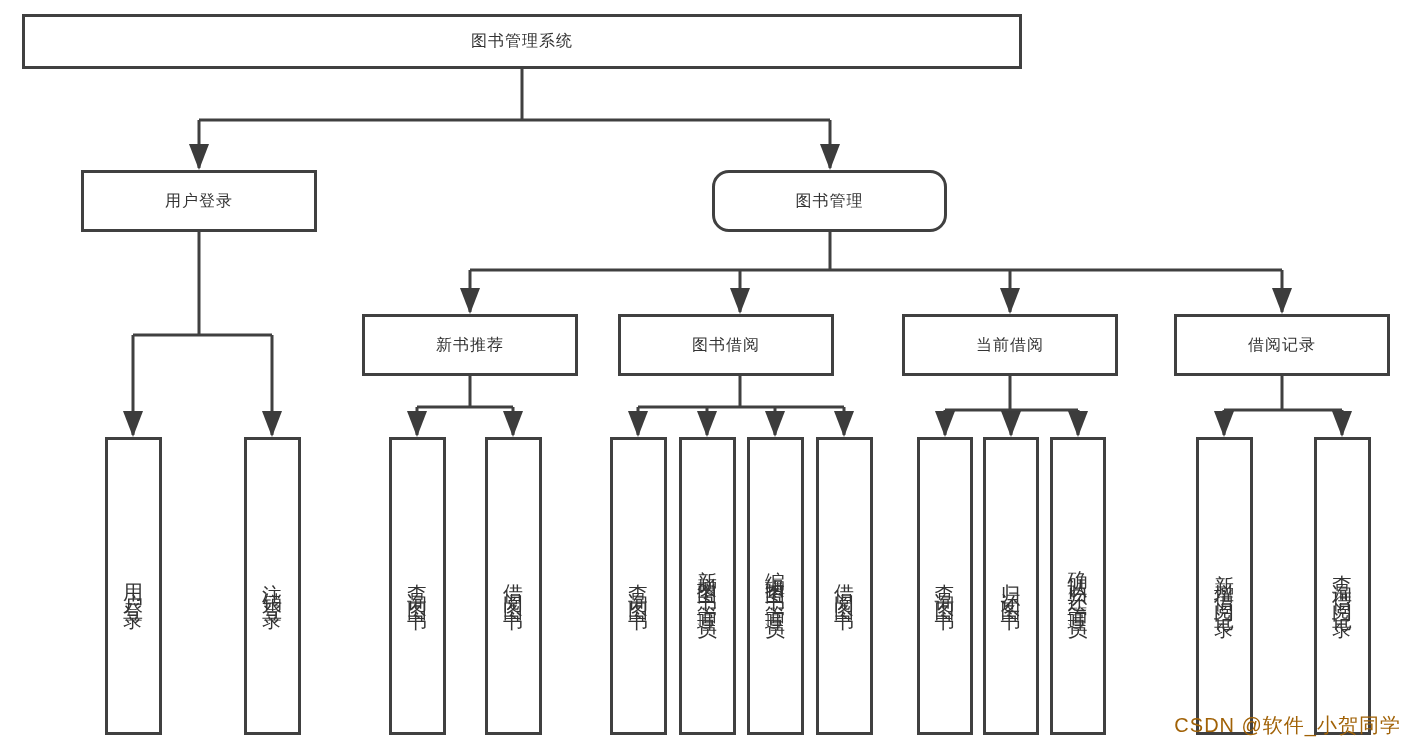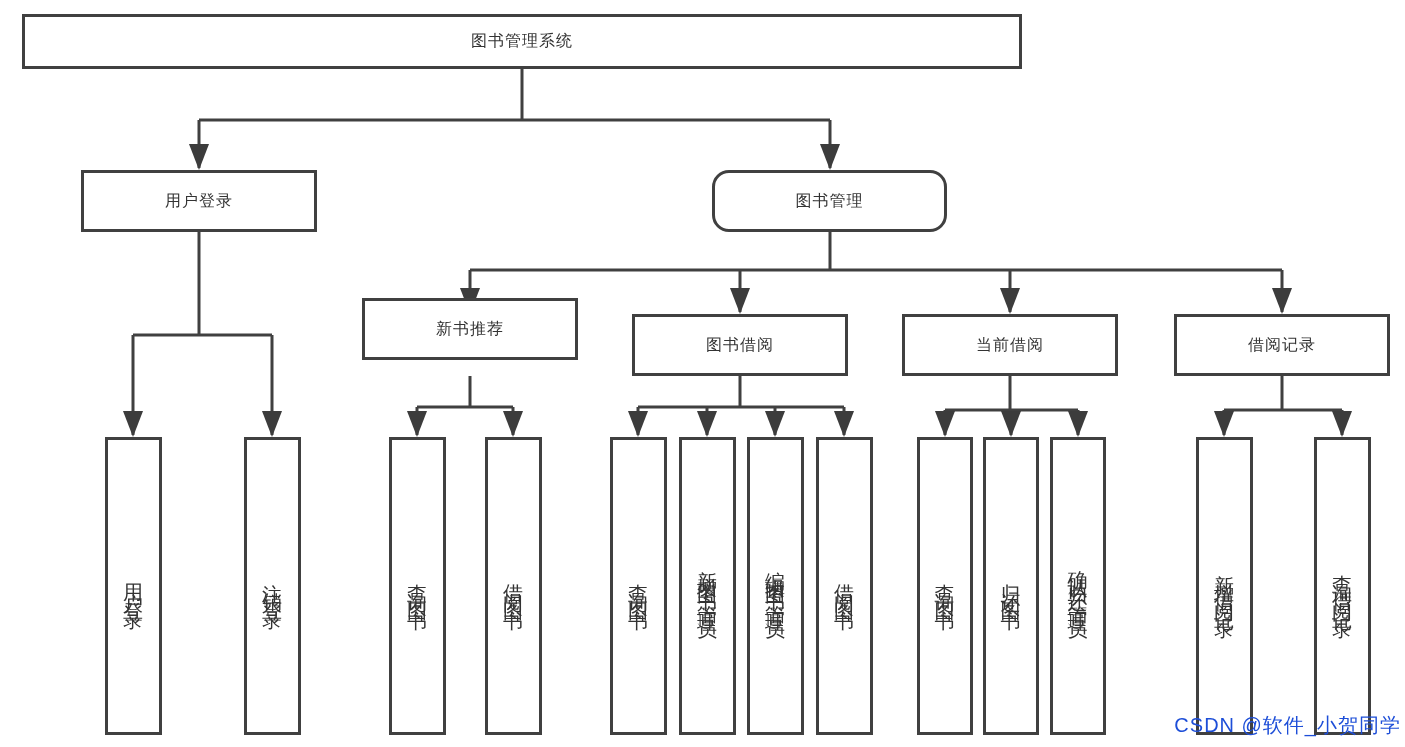--- a/index.html
+++ b/index.html
@@ -47,21 +47,21 @@
   }
   .leaf.dense .vlabel {
     letter-spacing: 7px;
   }
   .watermark {
     position: absolute;
     right: 4px;
     top: 712px;
     font-size: 20px;
     letter-spacing: 1px;
-    color: #1d4ed8;
+    color: #a16207;
     z-index: 5;
     white-space: nowrap;
   }
 </style>
 </head>
 <body>
 
 <div class="canvas">
 
   <svg class="connectors" viewBox="0 0 1405 747">
@@ -101,24 +101,24 @@
     <span class="hlabel">图书管理系统</span>
   </div>
 
   <div class="node" style="left:81px; top:170px; width:236px; height:62px;">
     <span class="hlabel">用户登录</span>
   </div>
   <div class="node" style="left:712px; top:170px; width:235px; height:62px;border-radius:17px;">
     <span class="hlabel">图书管理</span>
   </div>
 
-  <div class="node" style="left:362px; top:298px; width:216px; height:62px;">
+  <div class="node" style="left:362px; top:314px; width:216px; height:62px;">
     <span class="hlabel">新书推荐</span>
   </div>
-  <div class="node" style="left:632px; top:314px; width:216px; height:62px;">
+  <div class="node" style="left:618px; top:314px; width:216px; height:62px;">
     <span class="hlabel">图书借阅</span>
   </div>
   <div class="node" style="left:902px; top:314px; width:216px; height:62px;">
     <span class="hlabel">当前借阅</span>
   </div>
   <div class="node" style="left:1174px; top:314px; width:216px; height:62px;">
     <span class="hlabel">借阅记录</span>
   </div>
 
   <div class="node leaf" style="left:105px; top:437px; width:57px; height:298px;">

